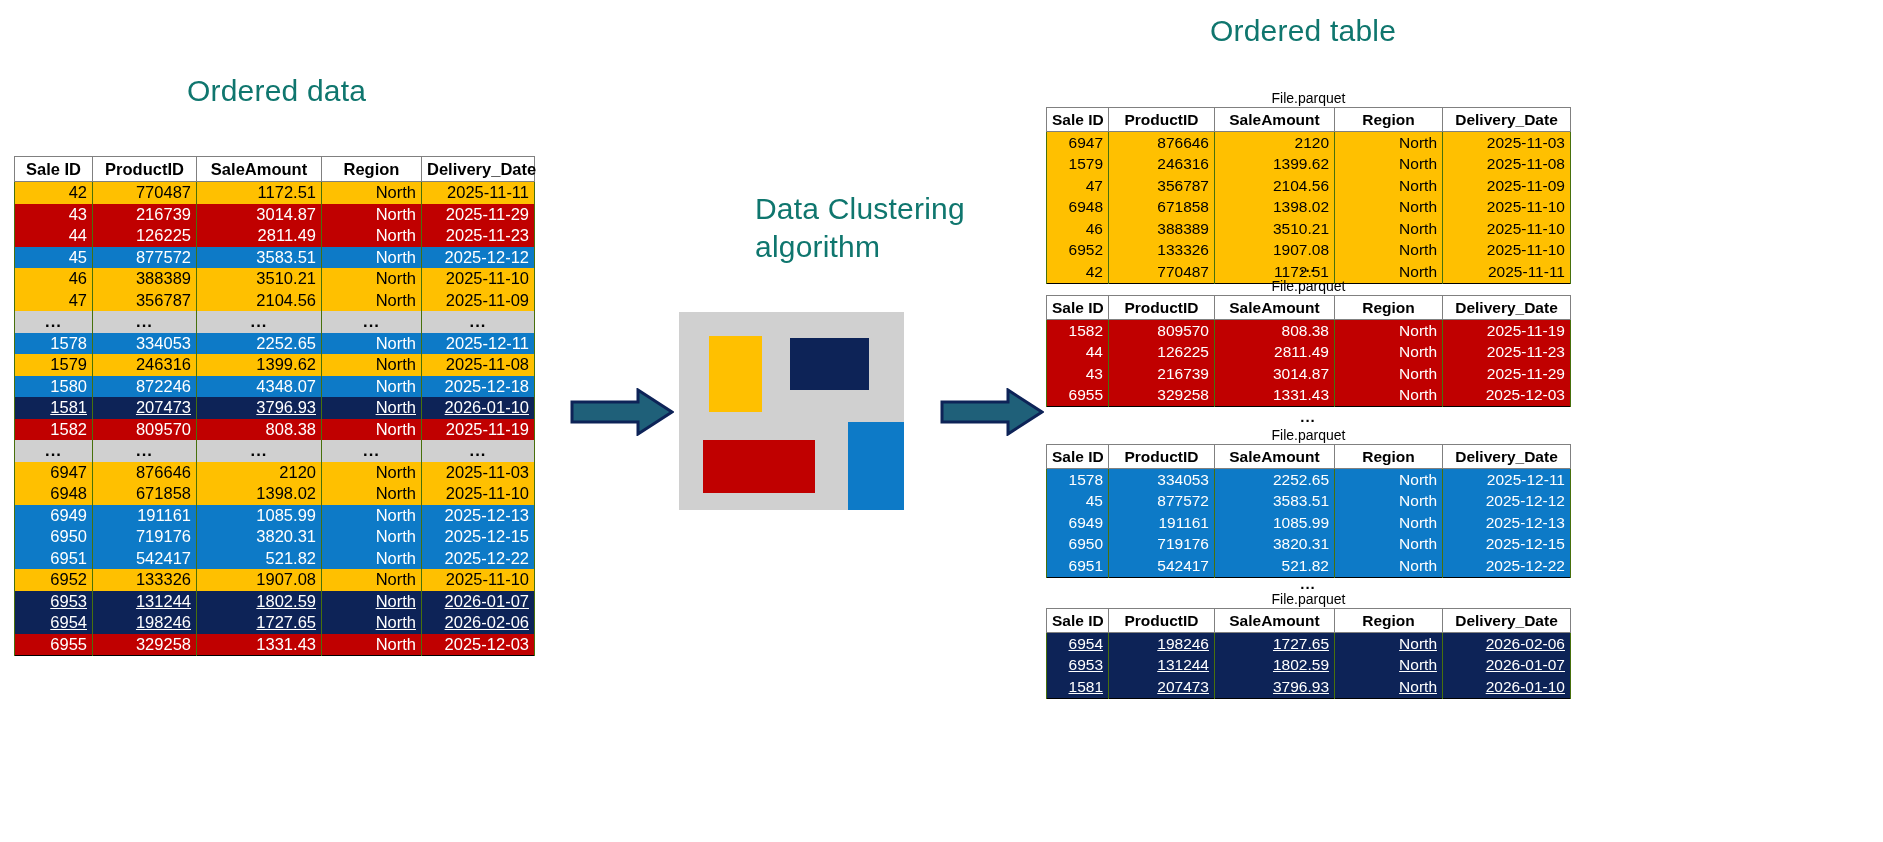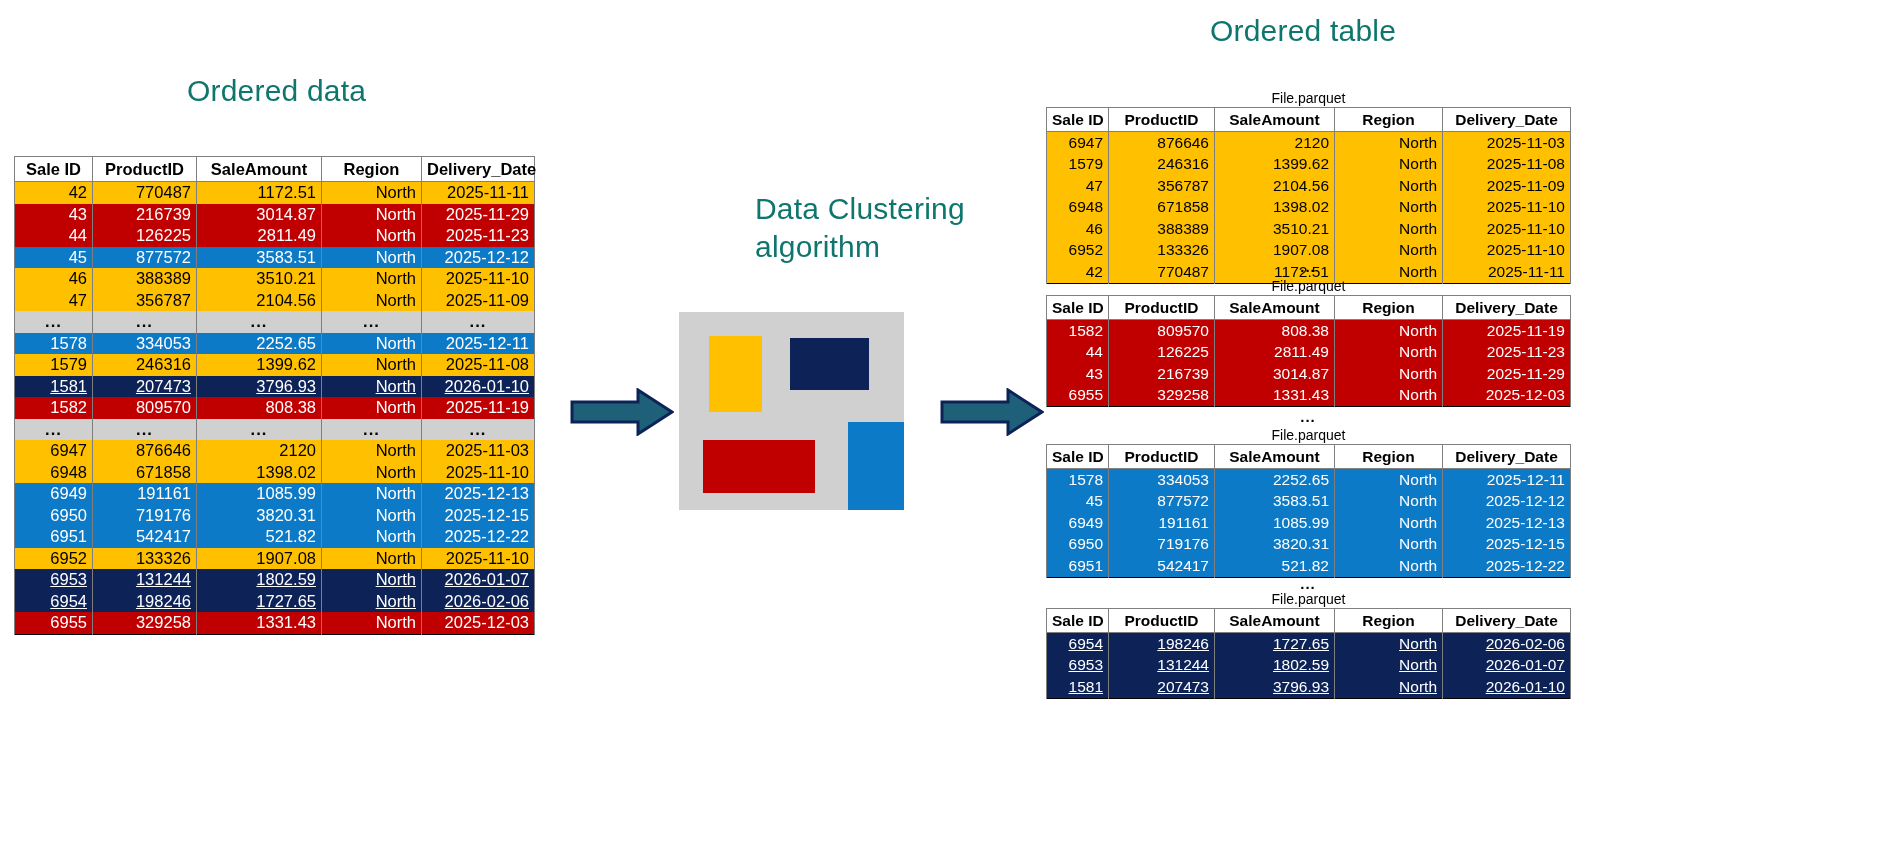--- a/index.html
+++ b/index.html
@@ -24,21 +24,21 @@
     color: #0f766e;
     white-space: nowrap;
     letter-spacing: 0.2px;
   }
 
   
   table.grid {
     border-collapse: collapse;
     table-layout: fixed;
     font-size: 16.5px;
-    background: #e5e5e5;
+    background: #84cc16;
   }
   table.grid th {
     font-weight: bold;
     text-align: center;
     background: #ffffff;
     color: #000000;
     border: 1.2px solid #808080;
     padding: 2px 5px;
     white-space: nowrap;
   }
@@ -223,20 +223,27 @@
           <td class="num">2252.65</td>
           <td class="txt">North</td>
           <td class="num">2025-12-11</td>
         </tr>
         <tr class="c-yellow">
           <td class="num">1579</td>
           <td class="num">246316</td>
           <td class="num">1399.62</td>
           <td class="txt">North</td>
           <td class="num">2025-11-08</td>
+        </tr>
+        <tr class="c-blue">
+          <td class="num">1580</td>
+          <td class="num">872246</td>
+          <td class="num">4348.07</td>
+          <td class="txt">North</td>
+          <td class="num">2025-12-18</td>
         </tr>
         <tr class="c-navy">
           <td class="num">1581</td>
           <td class="num">207473</td>
           <td class="num">3796.93</td>
           <td class="txt">North</td>
           <td class="num">2026-01-10</td>
         </tr>
         <tr class="c-red">
           <td class="num">1582</td>

